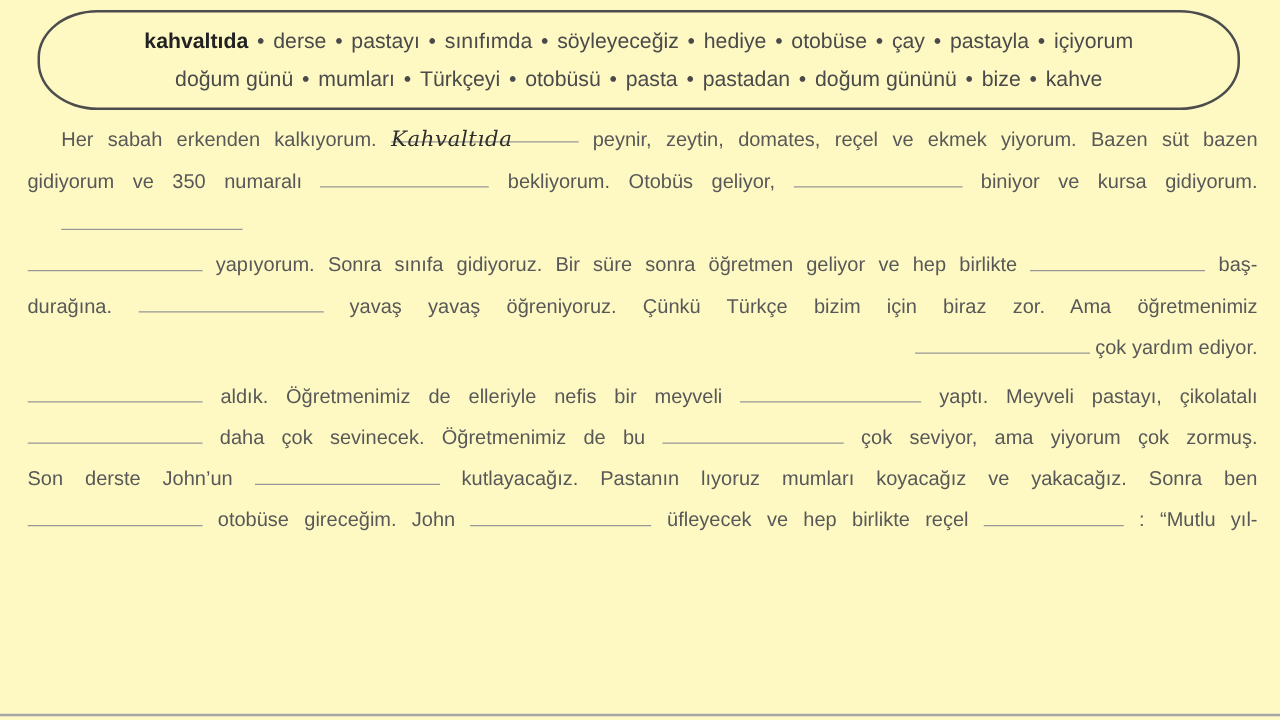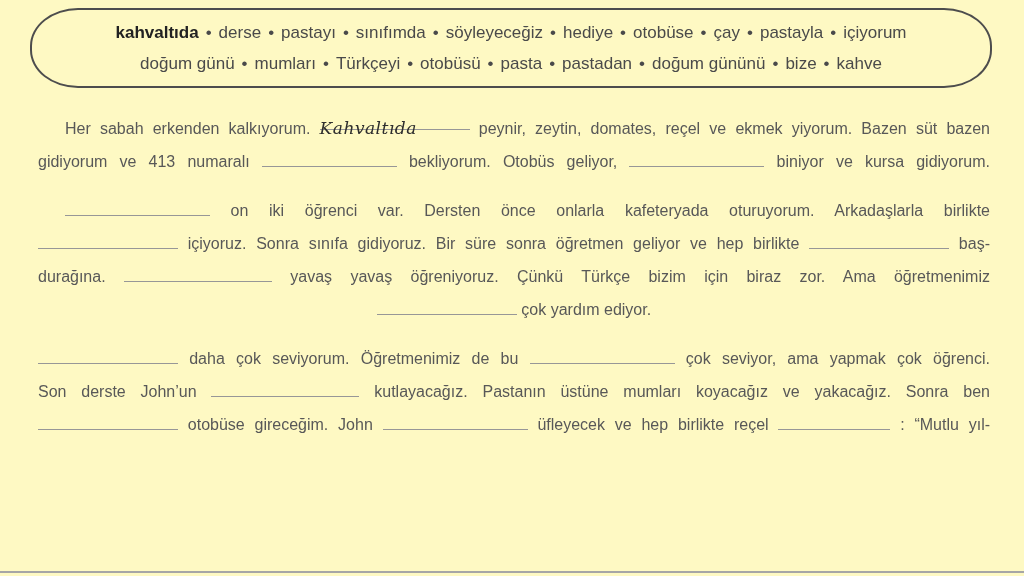--- a/index.html
+++ b/index.html
@@ -15,24 +15,24 @@
     font-size:17px;line-height:31px;color:#4a4a4a;
   }
   .wb-word{white-space:nowrap;}
   .wb-word.bold{font-weight:bold;color:#222222;}
   .wb-sep{margin:0 7px;color:#4a4a4a;}
   
   .bodytext{
     position:absolute;left:22px;top:96px;width:984px;
     font-size:16px;line-height:33px;
   }
-  .para{margin:16px;}
+  .para{margin:0;}
   .para.para3{margin-top:6px;}
   .para.para2{margin-top:1px;}
-  .line{height:33px;overflow:hidden;text-align:center;}
+  .line{height:33px;overflow:hidden;text-align:right;}
   .line.justify{text-align:justify;text-align-last:justify;}
   .line.indent{text-indent:27px;}
   .blank{
     display:inline-block;
     border-bottom:1.5px solid #979797;
     height:1.05em;
     text-align:center;
     text-indent:0;
   }
   .fill{
@@ -50,28 +50,29 @@
 <body>
 
 <div id="page">
   <div class="wordbank">
     <div><span class="wb-word bold">kahvaltıda</span><span class="wb-sep">•</span><span class="wb-word">derse</span><span class="wb-sep">•</span><span class="wb-word">pastayı</span><span class="wb-sep">•</span><span class="wb-word">sınıfımda</span><span class="wb-sep">•</span><span class="wb-word">söyleyeceğiz</span><span class="wb-sep">•</span><span class="wb-word">hediye</span><span class="wb-sep">•</span><span class="wb-word">otobüse</span><span class="wb-sep">•</span><span class="wb-word">çay</span><span class="wb-sep">•</span><span class="wb-word">pastayla</span><span class="wb-sep">•</span><span class="wb-word">içiyorum</span></div>
     <div><span class="wb-word">doğum günü</span><span class="wb-sep">•</span><span class="wb-word">mumları</span><span class="wb-sep">•</span><span class="wb-word">Türkçeyi</span><span class="wb-sep">•</span><span class="wb-word">otobüsü</span><span class="wb-sep">•</span><span class="wb-word">pasta</span><span class="wb-sep">•</span><span class="wb-word">pastadan</span><span class="wb-sep">•</span><span class="wb-word">doğum gününü</span><span class="wb-sep">•</span><span class="wb-word">bize</span><span class="wb-sep">•</span><span class="wb-word">kahve</span></div>
   </div>
   <div class="bodytext">
       <div class="para para1">
         <div class="line indent justify"><span>Her sabah erkenden kalkıyorum. </span><span class="blank" style="width: 150px;"><span class="fill">Kahvaltıda</span></span><span> peynir, zeytin, domates, reçel ve ekmek yiyorum. Bazen süt bazen</span></div>
-        <div class="line justify"><span>gidiyorum ve 413 numaralı </span><span class="blank" style="width: 135px;"></span><span> bekliyorum. Otobüs geliyor, </span><span class="blank" style="width: 135px;"></span><span> biniyor ve kursa gidiyorum.</span></div>
+        <div class="line justify"><span>gidiyorum ve 350 numaralı </span><span class="blank" style="width: 135px;"></span><span> bekliyorum. Otobüs geliyor, </span><span class="blank" style="width: 135px;"></span><span> biniyor ve kursa gidiyorum.</span></div>
       </div>
       <div class="para para2">
-        <div class="line indent justify"><span class="blank" style="width: 145px;"></span><span> on iki öğrenci var. Dersten önce onlarla kafeteryada oturuyorum. Arkadaşlarla birlikte</span></div>
-        <div class="line justify"><span class="blank" style="width: 140px;"></span><span> içiyoruz. Sonra sınıfa gidiyoruz. Bir süre sonra öğretmen geliyor ve hep birlikte </span><span class="blank" style="width: 140px;"></span><span> baş-</span></div>
+        <div class="line indent justify"><span class="blank" style="width: 145px;"></span></div>
+        <div class="line justify"><span class="blank" style="width: 140px;"></span><span> yapıyorum. Sonra sınıfa gidiyoruz. Bir süre sonra öğretmen geliyor ve hep birlikte </span><span class="blank" style="width: 140px;"></span><span> baş-</span></div>
         <div class="line justify"><span>durağına. </span><span class="blank" style="width: 148px;"></span><span> yavaş yavaş öğreniyoruz. Çünkü Türkçe bizim için biraz zor. Ama öğretmenimiz</span></div>
         <div class="line"><span class="blank" style="width: 140px;"></span><span> çok yardım ediyor.</span></div>
       </div>
       <div class="para para3">
-        <div class="line justify"><span class="blank" style="width: 140px;"></span><span> daha çok seviyorum. Öğretmenimiz de bu </span><span class="blank" style="width: 145px;"></span><span> çok seviyor, ama yapmak çok öğrenci.</span></div>
-        <div class="line justify"><span>Son derste John’un </span><span class="blank" style="width: 148px;"></span><span> kutlayacağız. Pastanın üstüne mumları koyacağız ve yakacağız. Sonra ben</span></div>
+        <div class="line justify"><span class="blank" style="width: 140px;"></span><span> aldık. Öğretmenimiz de elleriyle nefis bir meyveli </span><span class="blank" style="width: 145px;"></span><span> yaptı. Meyveli pastayı, çikolatalı</span></div>
+        <div class="line justify"><span class="blank" style="width: 140px;"></span><span> daha çok sevinecek. Öğretmenimiz de bu </span><span class="blank" style="width: 145px;"></span><span> çok seviyor, ama yiyorum çok zormuş.</span></div>
+        <div class="line justify"><span>Son derste John’un </span><span class="blank" style="width: 148px;"></span><span> kutlayacağız. Pastanın lıyoruz mumları koyacağız ve yakacağız. Sonra ben</span></div>
         <div class="line justify"><span class="blank" style="width: 140px;"></span><span> otobüse gireceğim. John </span><span class="blank" style="width: 145px;"></span><span> üfleyecek ve hep birlikte reçel </span><span class="blank" style="width: 112px;"></span><span> : “Mutlu yıl-</span></div>
       </div>
     </div>
   <div class="scanline"></div>
 </div>
 
 </body></html>

